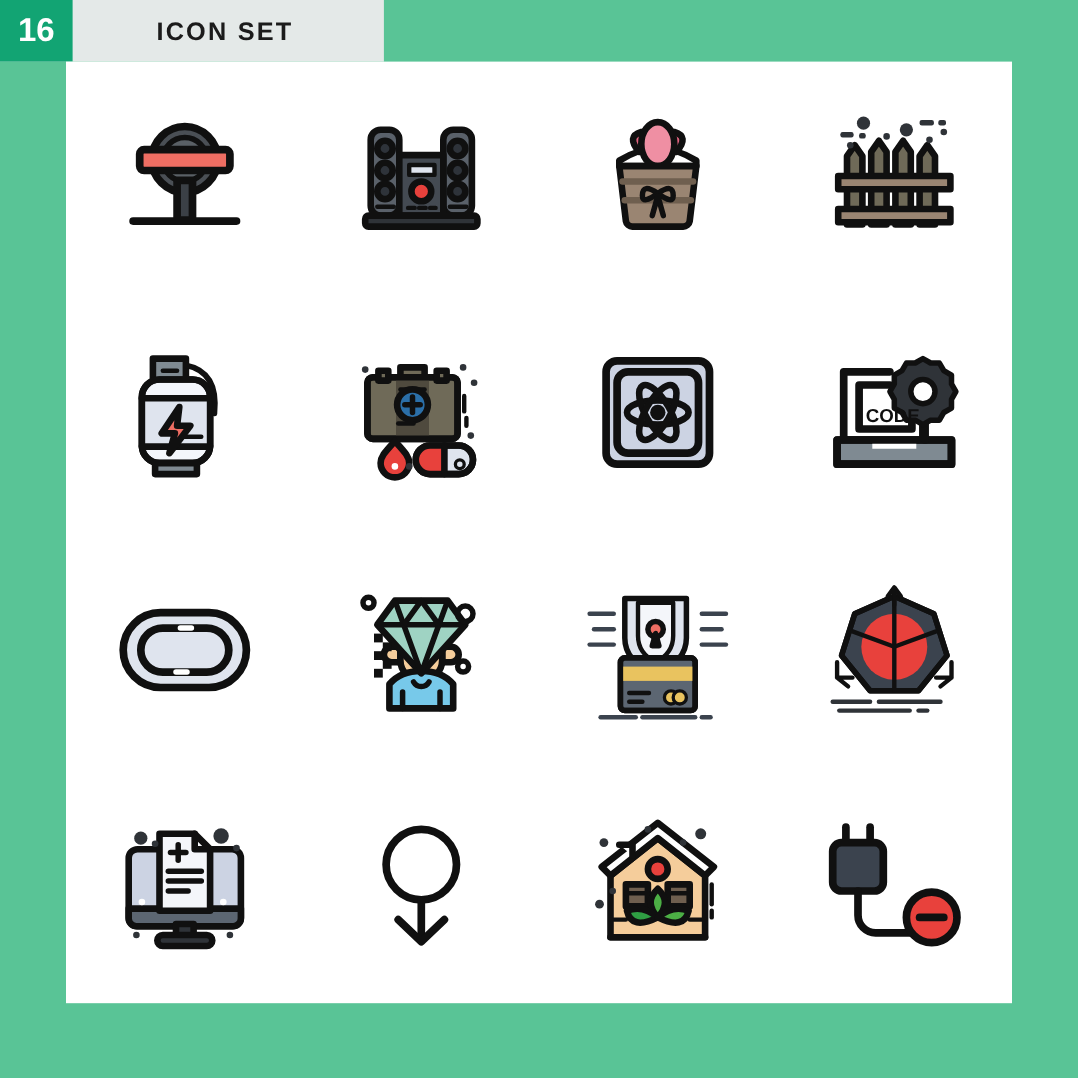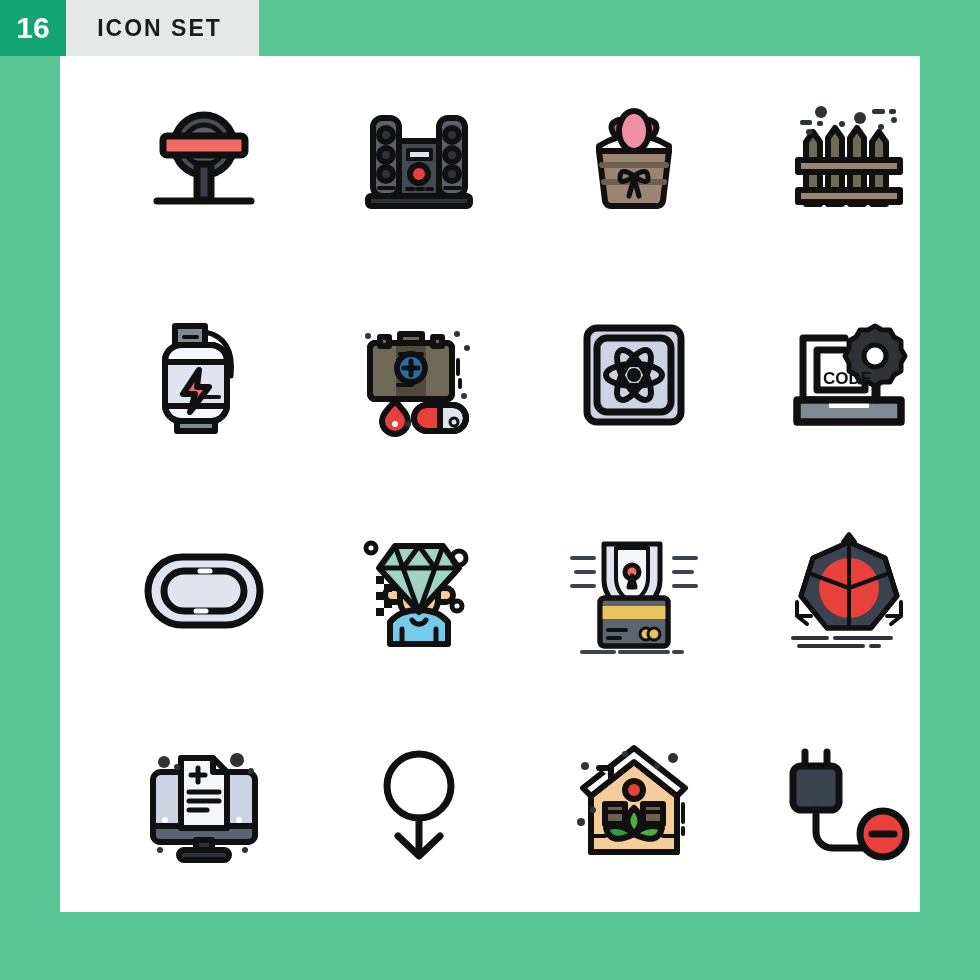--- a/index.html
+++ b/index.html
@@ -6,21 +6,21 @@
   body{
     width:980px;height:980px;
     background:#59c496;
     font-family:"Liberation Sans", sans-serif;
     overflow:hidden;
   }
   .page{position:relative;width:980px;height:980px;}
 
   
   .header{
-    position:absolute;left:0;top:0;width:259px;height:56px;
+    position:absolute;left:0;top:0;width:349px;height:56px;
     background:#e4e9e8;display:flex;align-items:stretch;
   }
   .badge{
     width:66px;background:#12a473;color:#ffffff;
     display:flex;align-items:center;justify-content:center;
     font-size:30px;font-weight:bold;letter-spacing:0px;
   }
   .header-title{
     flex:1;display:flex;align-items:center;justify-content:center;
     color:#1b1b1b;font-size:23px;font-weight:bold;letter-spacing:2px;
@@ -31,21 +31,20 @@
   .canvas{
     position:absolute;left:60px;top:56px;width:860px;height:856px;
     background:#ffffff;
   }
 
   .grid{
     position:absolute;left:0;top:0;width:860px;height:856px;
     display:grid;
     grid-template-columns:repeat(4,1fr);
     grid-template-rows:repeat(4,1fr);
-    padding-left:36px;
   }
   .cell{
     display:flex;align-items:center;justify-content:center;
   }
   .cell svg{display:block;}
 </style>
 </head>
 <body>
 
 <div class="page">

